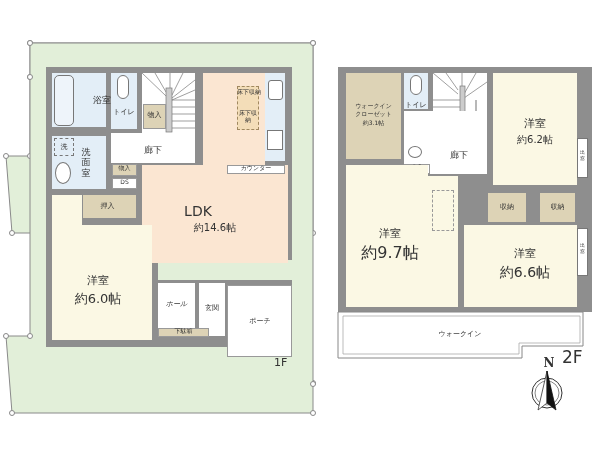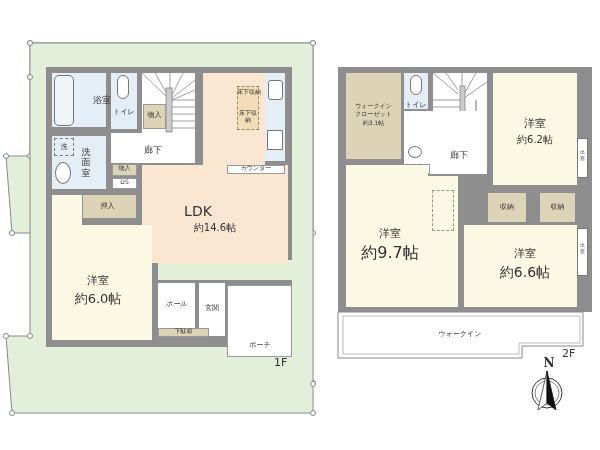--- a/index.html
+++ b/index.html
@@ -113,21 +113,21 @@
   <div class="room-lbl" style="left:63px;top:292px;width:70px;font-size:13px;">約6.0帖</div>
 
   <div class="abs" style="left:158px;top:283px;width:37px;height:53px;background:#fff;"></div>
   <div class="room-lbl lbl-xs" style="left:158px;top:300px;width:37px;font-style:italic;">ホール</div>
   <div class="abs" style="left:199px;top:283px;width:26px;height:53px;background:#fff;"></div>
   <div class="room-lbl lbl-xs" style="left:199px;top:304px;width:26px;">玄関</div>
   <div class="abs" style="left:158px;top:328px;width:51px;height:9px;background:#ddd3b6;border:1px solid #999;"></div>
   <div class="room-lbl" style="left:158px;top:328px;width:51px;font-size:6px;">下駄箱</div>
 
   <div class="abs" style="left:227px;top:285px;width:65px;height:72px;background:#fff;border:1px solid #999;"></div>
-  <div class="room-lbl lbl-xs" style="left:240px;top:341px;width:40px;">ポーチ</div>
+  <div class="room-lbl lbl-xs" style="left:240px;top:317px;width:40px;">ポーチ</div>
 
   <div class="room-lbl" style="left:274px;top:357px;font-size:11px;">1F</div>
 </div>
 
 <div>
   <div class="abs wall" style="left:338px;top:67px;width:254px;height:245px;"></div>
 
   <div class="abs" style="left:346px;top:73px;width:55px;height:86px;background:#ddd3b6;"></div>
   <div class="room-lbl" style="left:346px;top:103px;width:55px;font-size:6px;">ウォークイン</div>
   <div class="room-lbl" style="left:346px;top:111px;width:55px;font-size:6px;">クローゼット</div>
@@ -184,21 +184,21 @@
   <div class="room-lbl" style="left:485px;top:264px;width:80px;font-size:14px;">約6.6帖</div>
   <div class="abs" style="left:577px;top:228px;width:11px;height:48px;background:#fff;border:1px solid #777;"></div>
   <div class="room-lbl" style="left:578px;top:243px;width:9px;font-size:5px;white-space:normal;">出窓</div>
 
   <svg width="600" height="450">
     <polygon points="338,312 583,312 583,346 522,346 522,358 338,358" fill="#fff" stroke="#888" stroke-width="1"></polygon>
     <polygon points="343,316 580,316 580,343 519,343 519,354 343,354" fill="none" stroke="#aaa" stroke-width="0.8"></polygon>
   </svg>
   <div class="room-lbl lbl-xs" style="left:430px;top:330px;width:60px;">ウォークイン</div>
 
-  <div class="room-lbl" style="left:562px;top:348px;font-size:11px;">2F</div>
+  <div class="room-lbl" style="left:562px;top:348px;font-size:17px;">2F</div>
 
   <div class="room-lbl" style="left:542px;top:357px;width:14px;font-size:12px;font-family:'DejaVu Serif',serif;font-weight:bold;">N</div>
   <svg width="600" height="450">
     <circle cx="547" cy="393" r="15" fill="none" stroke="#333" stroke-width="1"></circle>
     <circle cx="547" cy="393" r="12" fill="none" stroke="#333" stroke-width="0.6"></circle>
     <polygon points="547,371 538,410 547,403" fill="#fff" stroke="#333" stroke-width="0.8"></polygon>
     <polygon points="547,371 556,410 547,403" fill="#111" stroke="#111" stroke-width="0.8"></polygon>
   </svg>
 </div>
 

